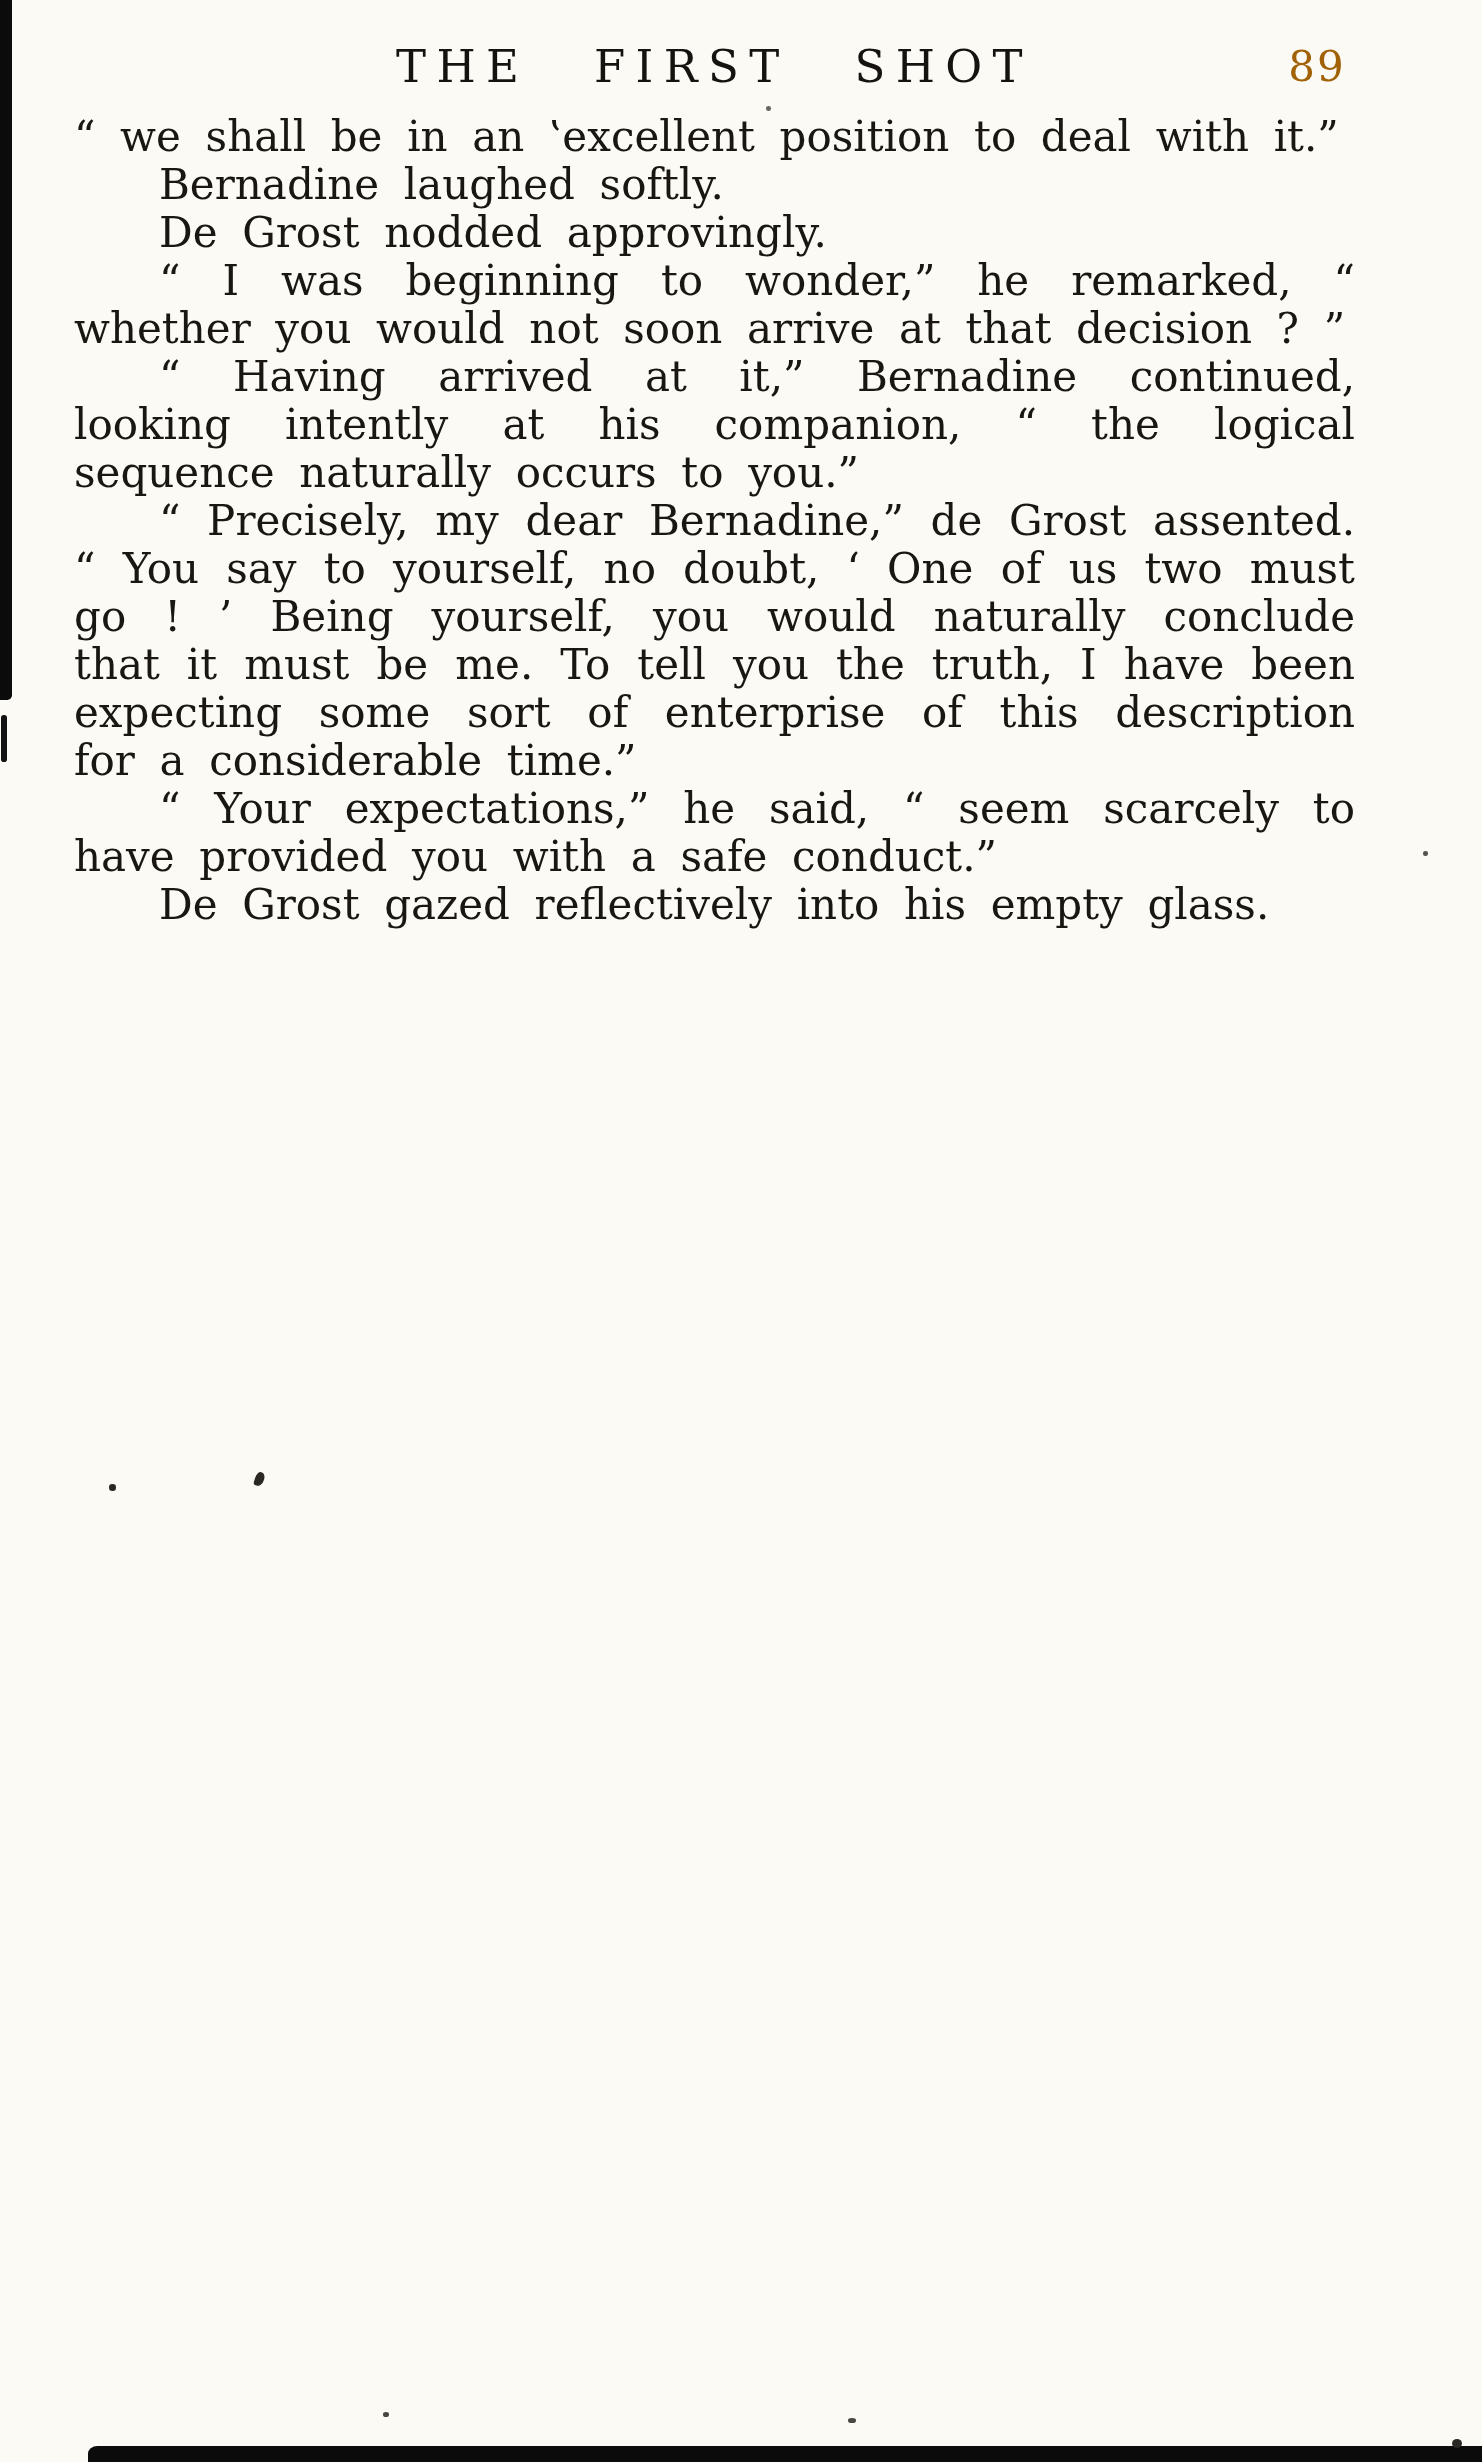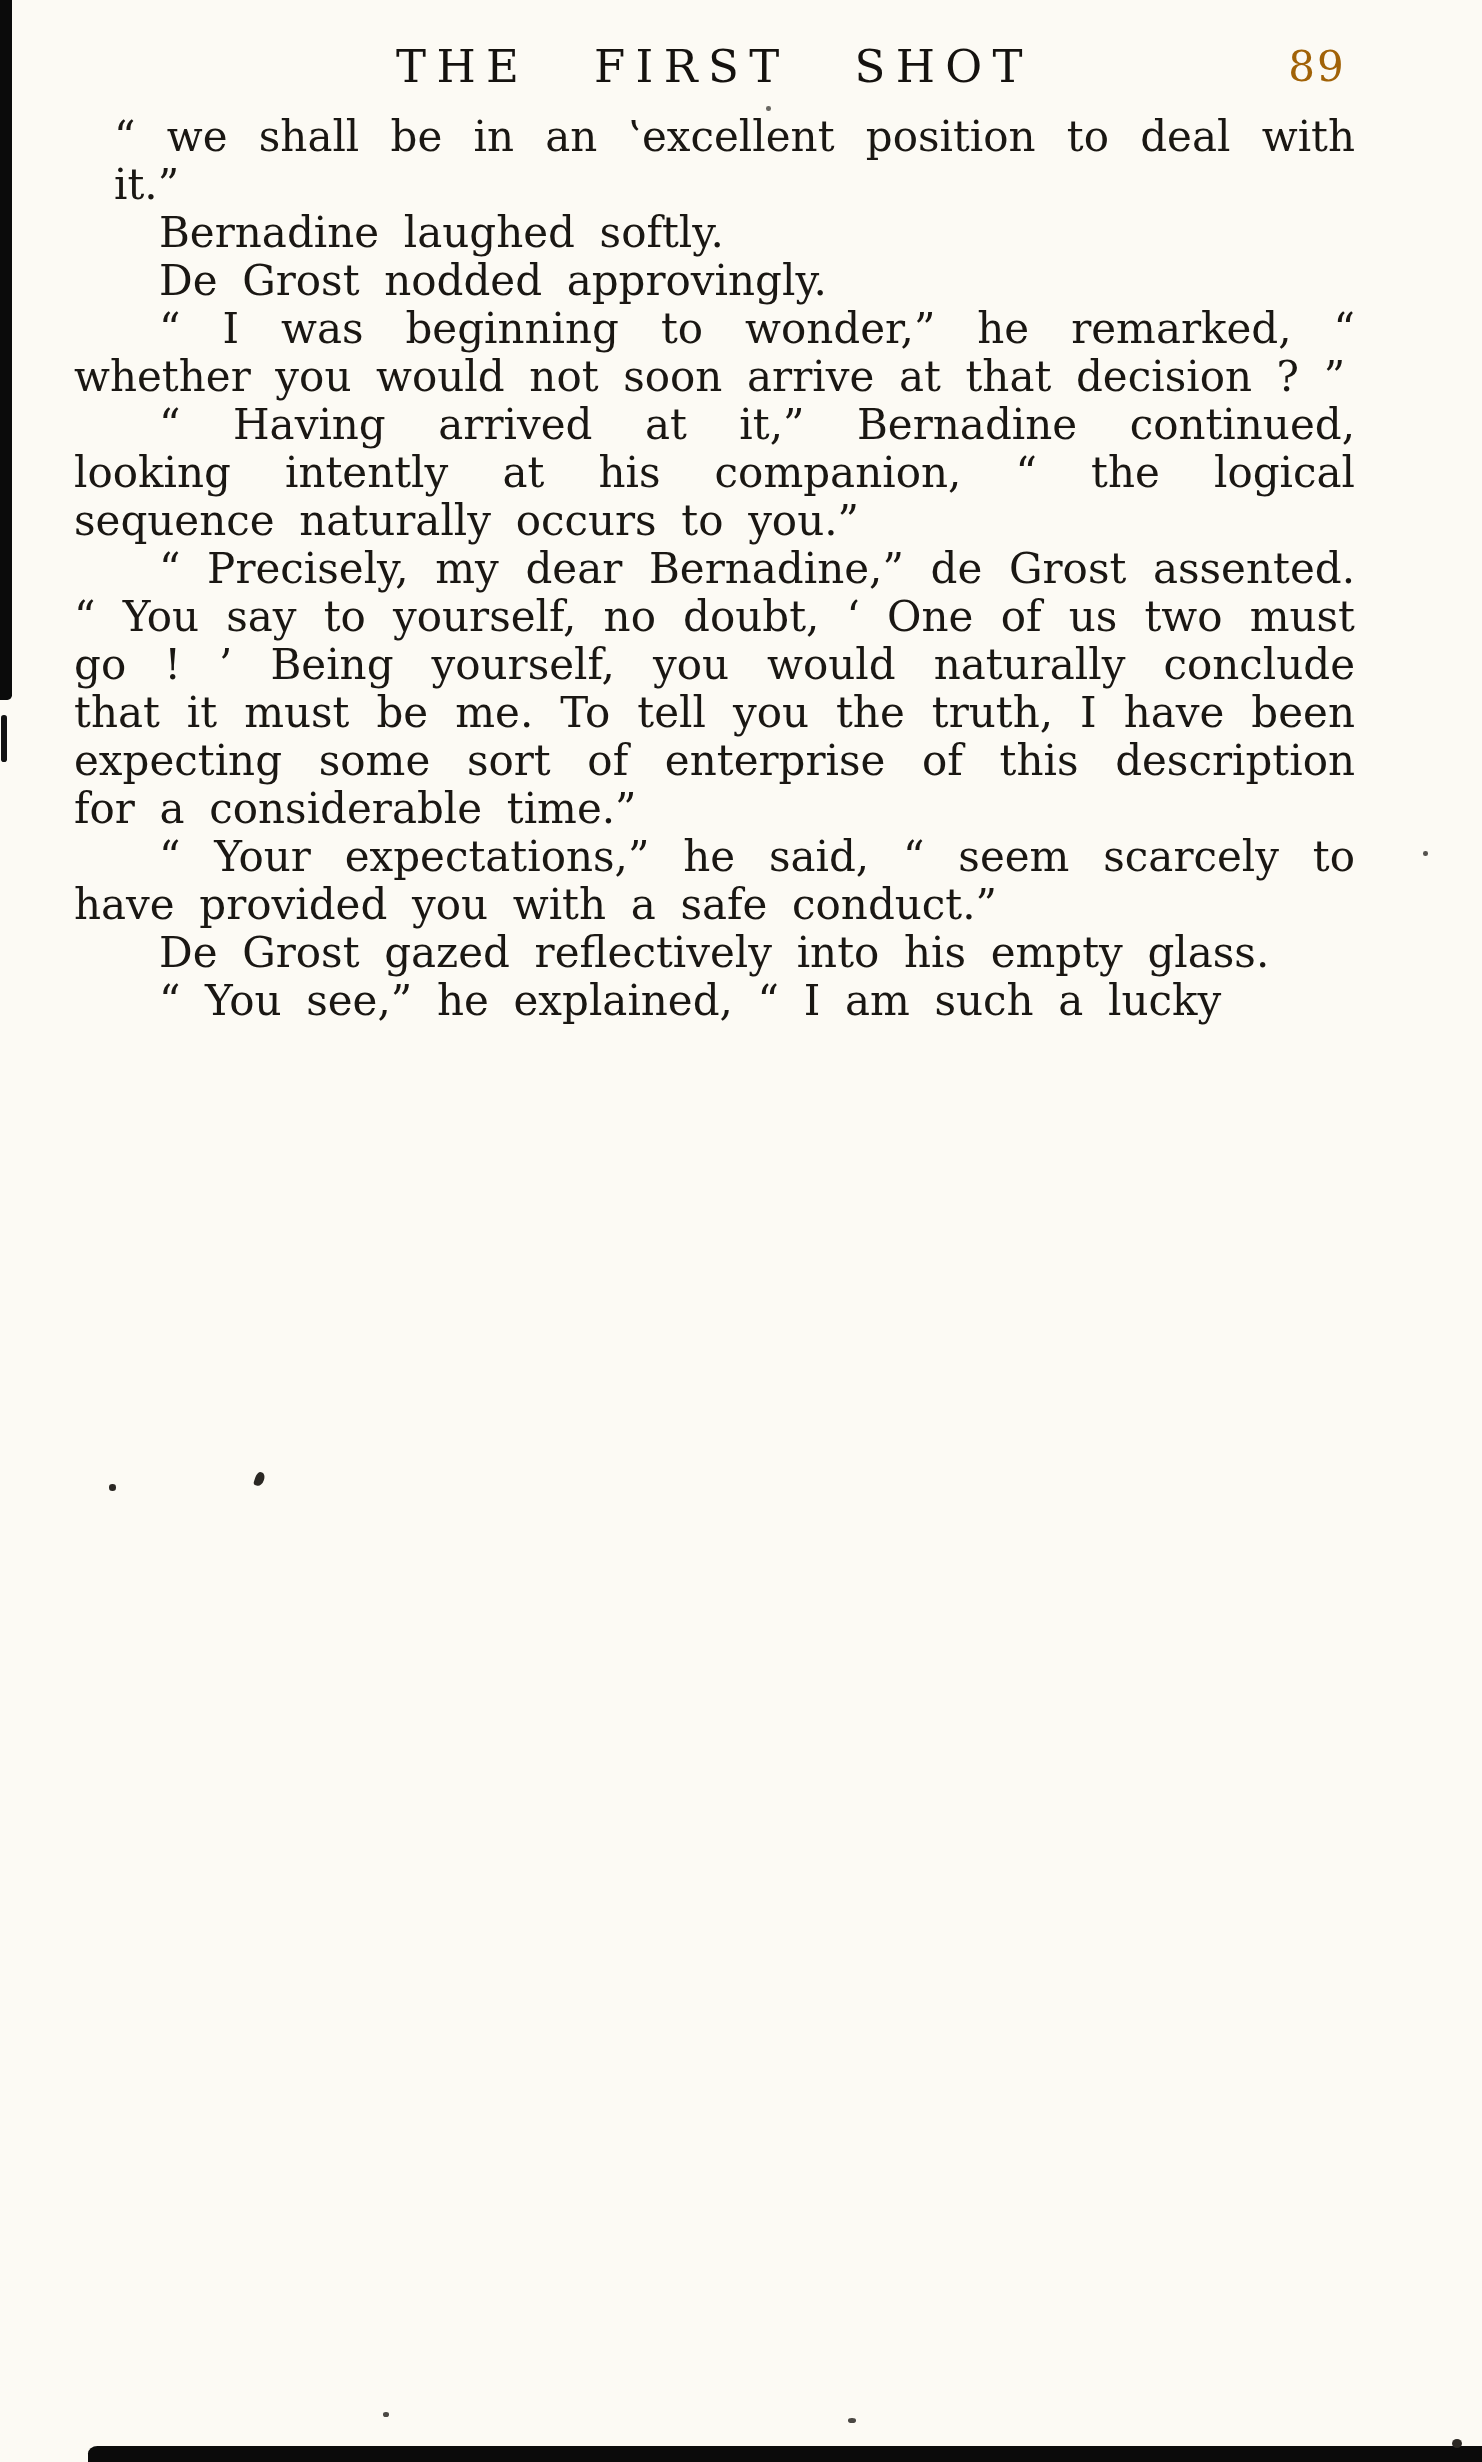--- a/index.html
+++ b/index.html
@@ -76,21 +76,20 @@
     word-spacing: 11.3px;
     color: #1a1713;
   }
   .text-block p {
     margin: 0;
     padding: 0;
     text-indent: 85px;
   }
   .text-block p.no-indent {
     text-indent: 0;
-    margin-left: 40px;
   }
 
   
   .speck {
     position: absolute;
     background: #2b2824;
     border-radius: 50%;
   }
   .speck.s1 { left: 255px;  top: 1472px; width: 8.5px;  height: 14px; transform: rotate(18deg); border-radius: 60% 60% 70% 30%; }
   .speck.s2 { left: 109px;  top: 1484px; width: 6.6px;  height: 6.6px; }
@@ -116,21 +115,20 @@
 
   <div class="text-block">
     <p class="no-indent">“ we shall be in an ‛excellent position to deal with it.”</p>
     <p>Bernadine laughed softly.</p>
     <p>De Grost nodded approvingly.</p>
     <p>“ I was beginning to wonder,” he remarked, “ whether you would not soon arrive at that decision ? ”</p>
     <p>“ Having arrived at it,” Bernadine continued, looking intently at his companion, “ the logical sequence naturally occurs to you.”</p>
     <p>“ Precisely, my dear Bernadine,” de Grost assented.  “ You say to yourself, no doubt, ‘ One of us two must go ! ’  Being yourself, you would naturally conclude that it must be me.  To tell you the truth, I have been expecting some sort of enterprise of this description for a considerable time.”</p>
     <p>“ Your expectations,” he said, “ seem scarcely to have provided you with a safe conduct.”</p>
     <p>De Grost gazed reflectively into his empty glass.</p>
-    <p>“ You see,” he explained, “ I am such a lucky</p>
   </div>
 
   <div class="speck s1"></div>
   <div class="speck s2"></div>
   <div class="speck s3"></div>
   <div class="speck s4"></div>
   <div class="speck s5"></div>
   <div class="speck s6"></div>
   <div class="speck s7"></div>
 

